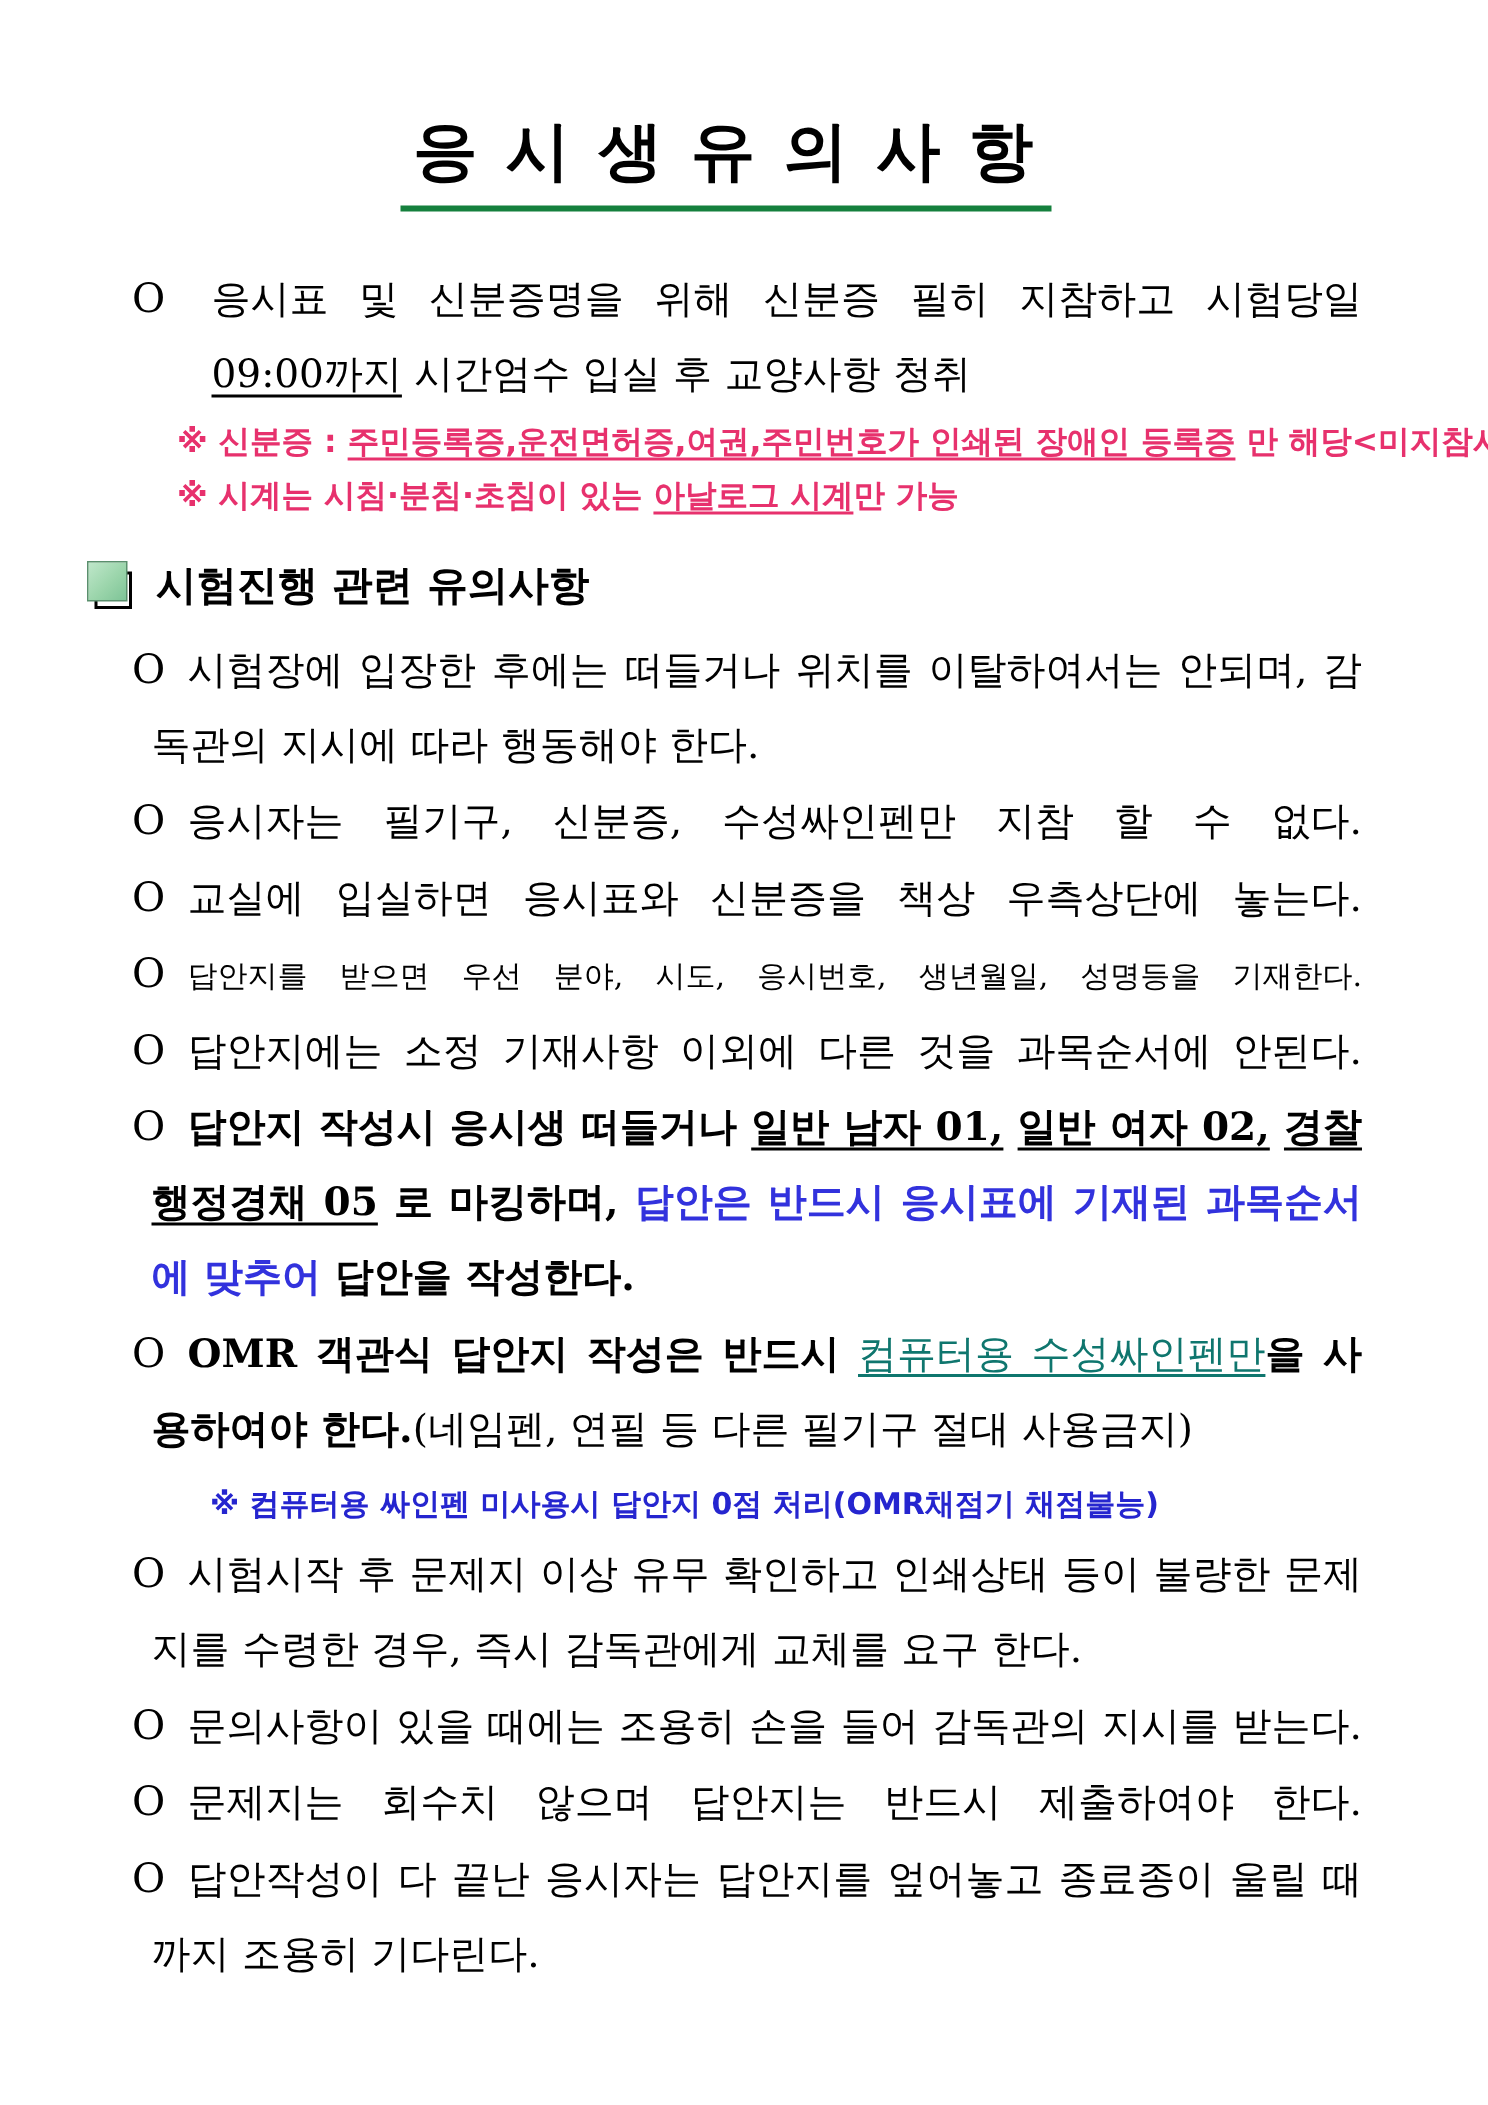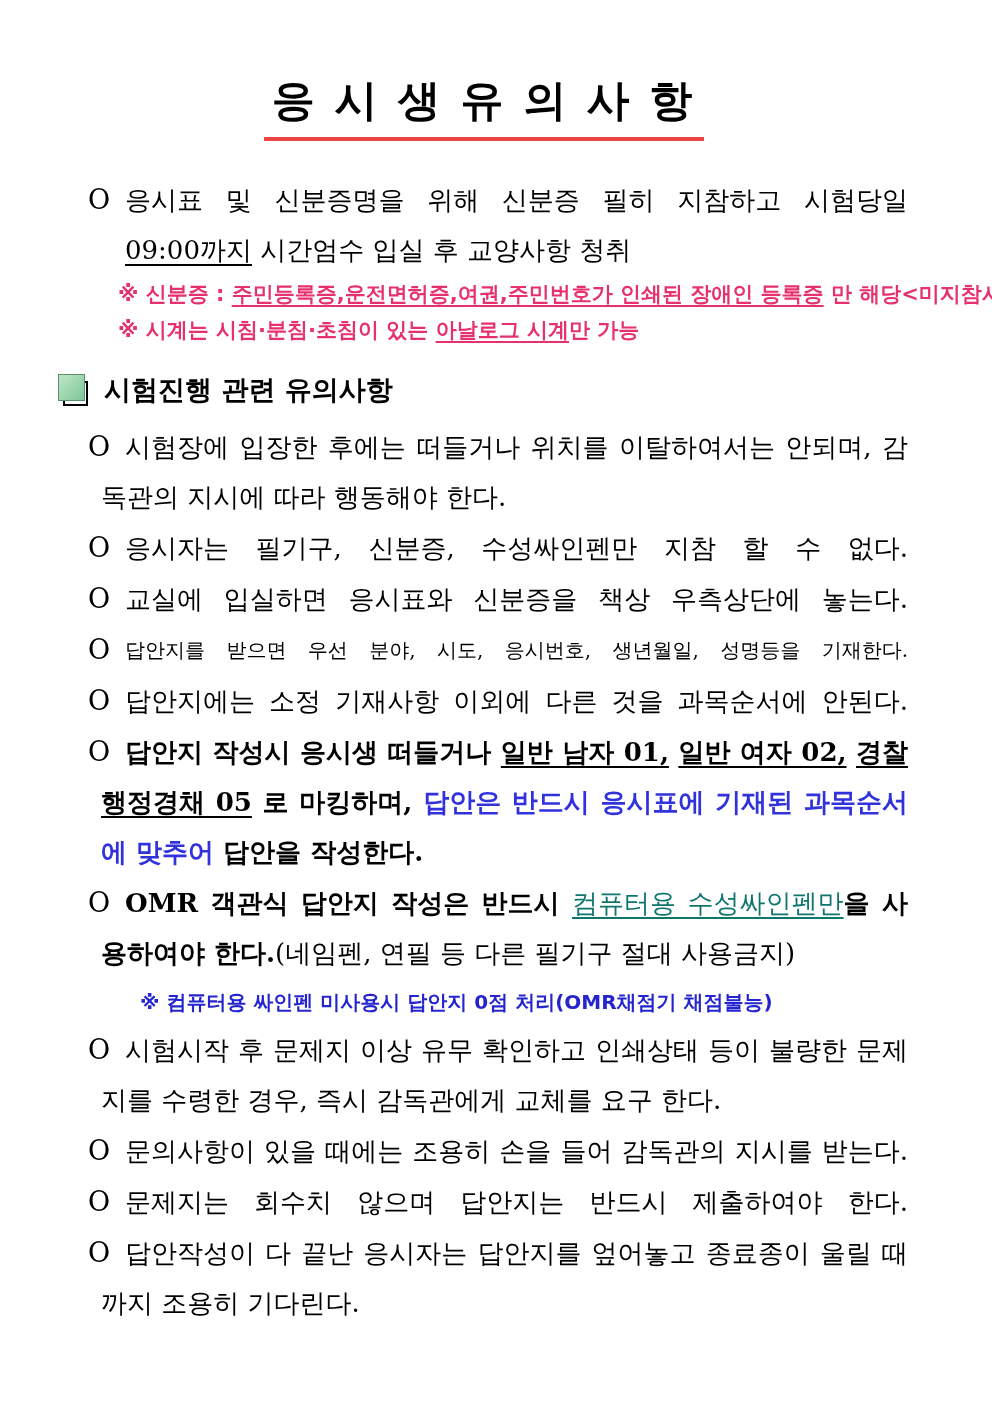--- a/index.html
+++ b/index.html
@@ -8,23 +8,23 @@
     background:#ffffff;color:#000;
     font-family:"DejaVu Serif", serif;
     overflow:hidden;
   }
   .page{padding:72px 84px 0 60px;}
 
   
   .title-wrap{text-align:center;margin:0 0 34px 0;}
   .doc-title{
     display:inline-block;
-    font-family:Liberation Sans, sans-serif;
+    font-family:Liberation Serif, serif;
     font-weight:bold;font-size:43px;letter-spacing:4px;
-    border-bottom:4px solid #ef4444;padding:0 8px 7px 8px;
+    border-bottom:4px solid #15803d;padding:0 8px 7px 8px;
   }
 
   
   .sec-head{display:flex;align-items:center;gap:13px;margin:0 0 14px -2px;}
   .sec2-gap{margin-top:24px;}
   .sq{position:relative;width:33px;height:33px;flex:0 0 33px;}
   .sq .outline{
     position:absolute;left:5px;top:7px;width:25px;height:25px;
     border:2px solid #000;box-sizing:border-box;background:#fff;
   }
@@ -36,21 +36,21 @@
   .sec-title{font-family:"DejaVu Sans", sans-serif;font-weight:bold;font-size:27px;}
 
   
   .content{padding-left:28px;}
   .item{display:flex;margin:0 0 1px 0;}
   .marker{flex:0 0 37px;font-size:27px;line-height:50px;font-family:"DejaVu Serif",serif;}
   .btext{
     flex:1;font-size:26px;line-height:50px;
     text-align:justify;margin-left:-24px;text-indent:24px;
   }
-  .btext.align{margin-left:0;text-indent:0;}
+  .btext.align{margin-left:16px;text-indent:0;}
   .fill{text-align-last:justify;}
   .tight{font-size:20px;}
   .u{text-decoration:underline;text-underline-offset:5px;text-decoration-thickness:2px;}
   .bold{font-weight:bold;}
   .blue{color:#3232dd;}
   .redu{
     color:#0f766e;font-weight:normal;
     text-decoration:underline;text-underline-offset:5px;text-decoration-thickness:2px;
   }
   .paren{font-weight:normal;}

